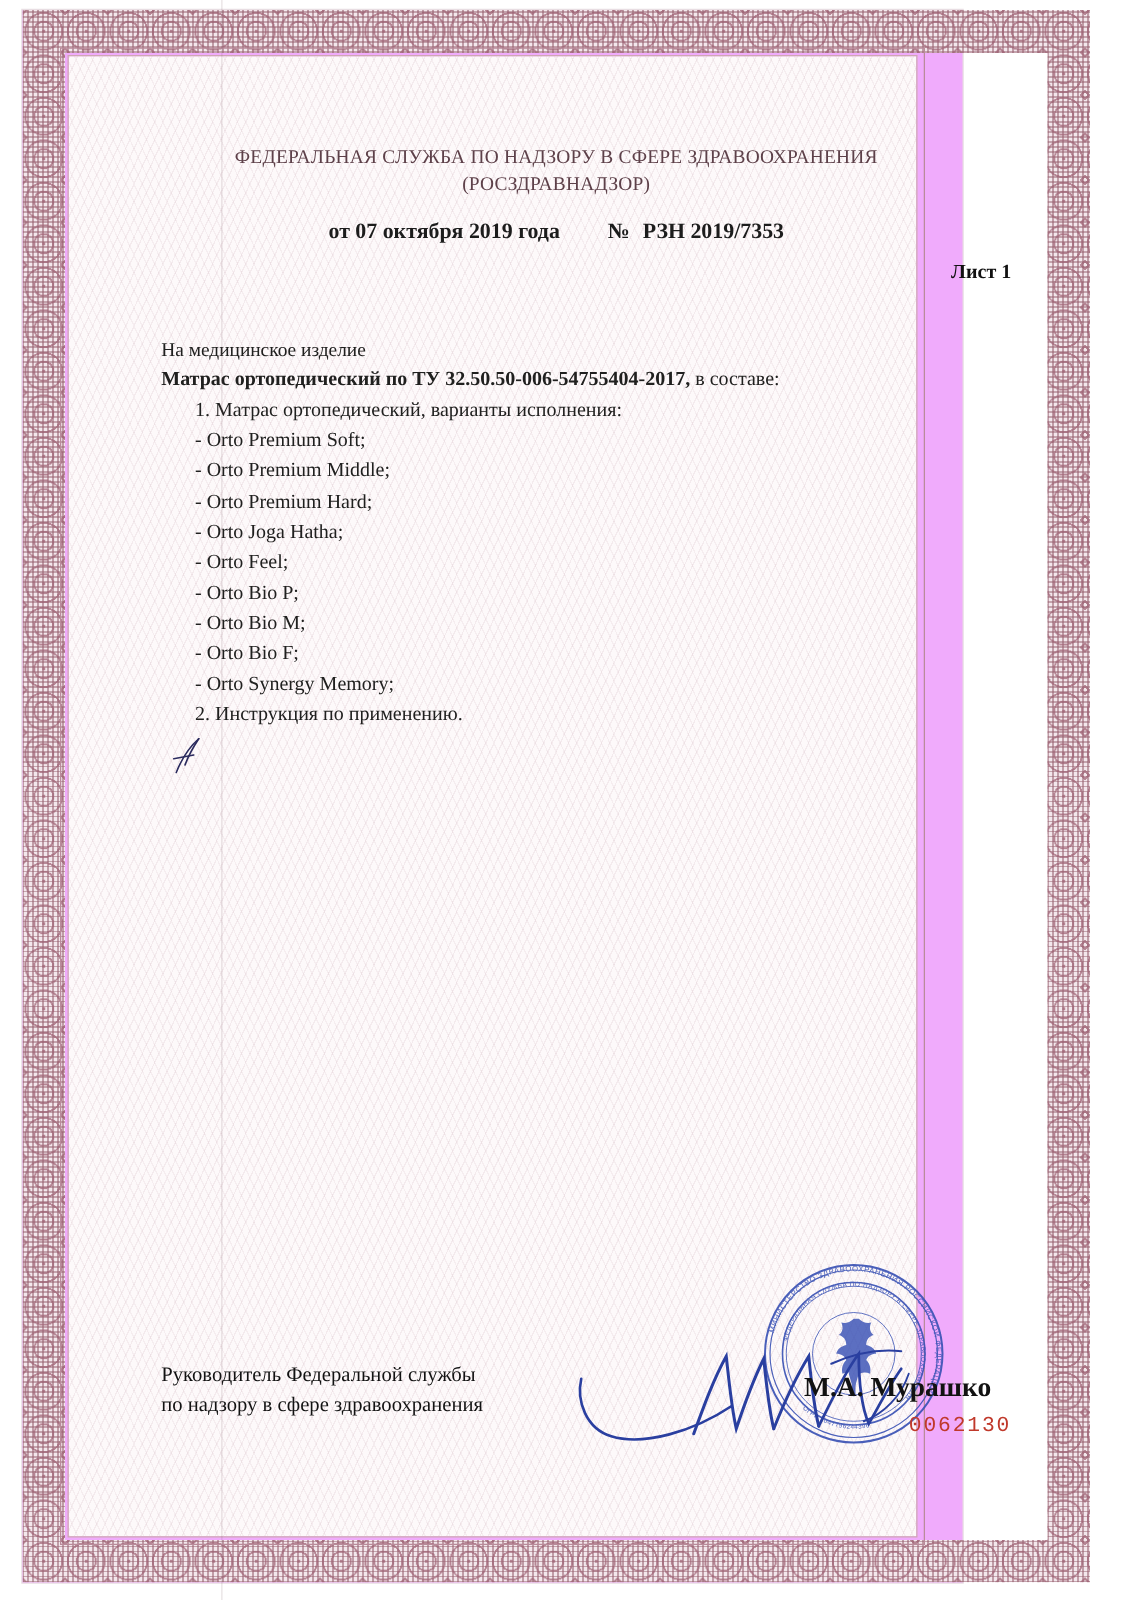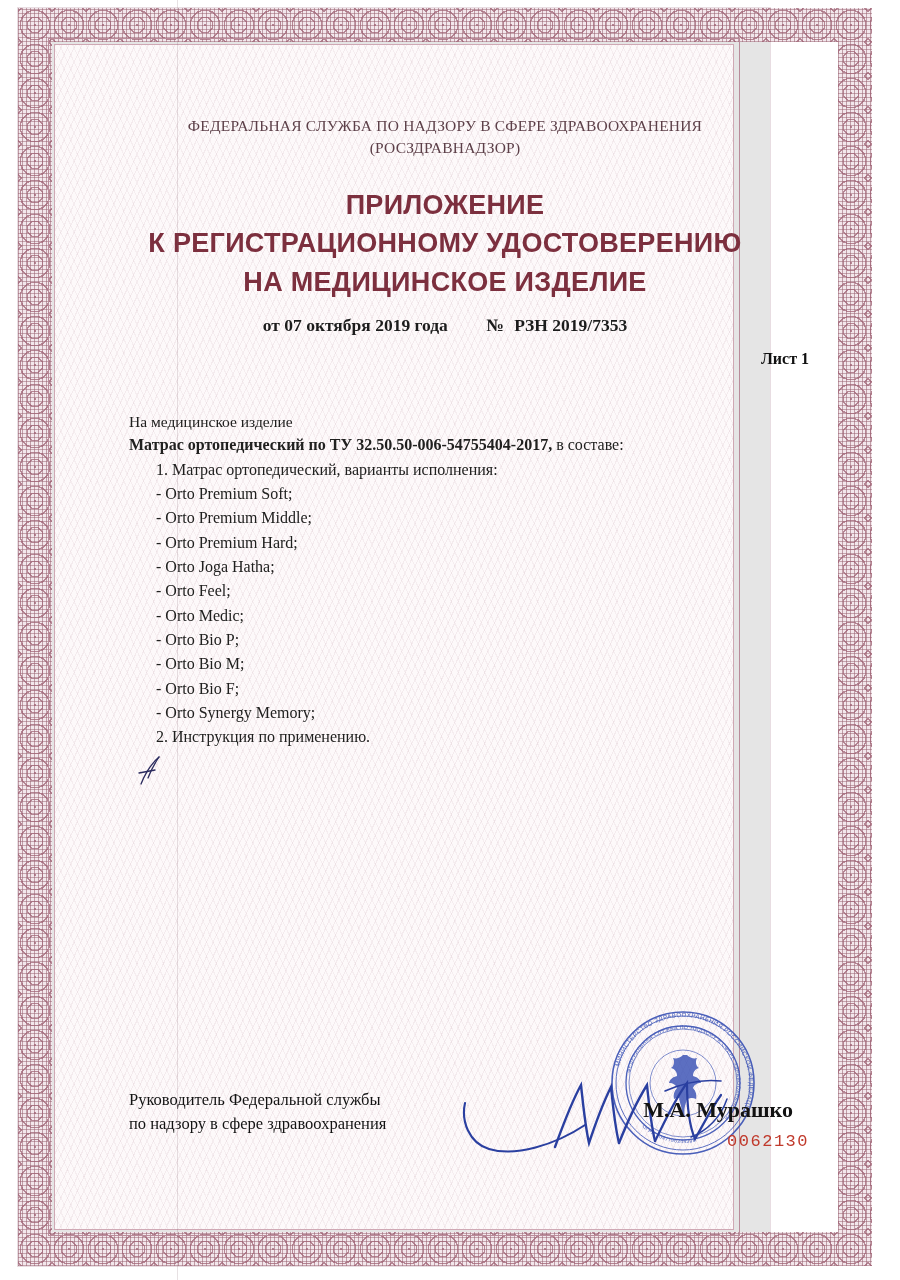--- a/index.html
+++ b/index.html
@@ -22,21 +22,21 @@
     overflow: hidden;
   }
 
   
   .sheet {
     position: absolute;
     left: 18px;
     top: 8px;
     width: 752px;
     height: 1258px;
-    background: #e5e5e5;
+    background: #f0abfc;
     box-shadow: 0 0 0 1px #e8dde2;
   }
 
   .border-outer {
     position: absolute;
     left: 0; top: 0;
     width: 854px;
     height: 1258px;
     background:
       repeating-linear-gradient(90deg,
@@ -255,46 +255,40 @@
     <div class="border-line-1"></div>
     <div class="border-line-2"></div>
 
     <div class="content">
 
       <div class="agency">
         <div>ФЕДЕРАЛЬНАЯ СЛУЖБА ПО НАДЗОРУ В СФЕРЕ ЗДРАВООХРАНЕНИЯ</div>
         <div>(РОСЗДРАВНАДЗОР)</div>
       </div>
 
-      <div class="title">
-        <span class="ln1">ПРИЛОЖЕНИЕ</span>
-        <span class="ln2">К РЕГИСТРАЦИОННОМУ УДОСТОВЕРЕНИЮ</span>
-        <span class="ln3">НА МЕДИЦИНСКОЕ ИЗДЕЛИЕ</span>
-      </div>
 
       <div class="dateline">
         <span class="date">от  07 октября 2019 года</span>
         <span class="numlabel">№</span>
         <span class="numval">РЗН 2019/7353</span>
       </div>
 
       <div class="sheetno">Лист  1</div>
 
       <div class="body">
         <div class="lead">На медицинское изделие</div>
         <div class="product">
           <span>Матрас ортопедический по ТУ 32.50.50-006-54755404-2017,</span><span class="tail"> в составе:</span>
         </div>
         <div class="item">1. Матрас ортопедический, варианты исполнения:</div>
         <div class="item">- Orto Premium Soft;</div>
         <div class="item">- Orto Premium Middle;</div>
         <div class="item">- Orto Premium Hard;</div>
         <div class="item">- Orto Joga Hatha;</div>
         <div class="item">- Orto Feel;</div>
-        <div class="item">- Orto Medic;</div>
         <div class="item">- Orto Bio P;</div>
         <div class="item">- Orto Bio M;</div>
         <div class="item">- Orto Bio F;</div>
         <div class="item">- Orto Synergy Memory;</div>
         <div class="item">2. Инструкция по применению.</div>
 
         <svg class="scribble" viewBox="0 0 40 34">
           <g fill="none" stroke="currentColor" stroke-width="1.3" stroke-linecap="round">
             <path d="M4 30 C8 20, 14 10, 22 3"></path>
             <path d="M22 3 C18 9, 14 16, 11 24"></path>

